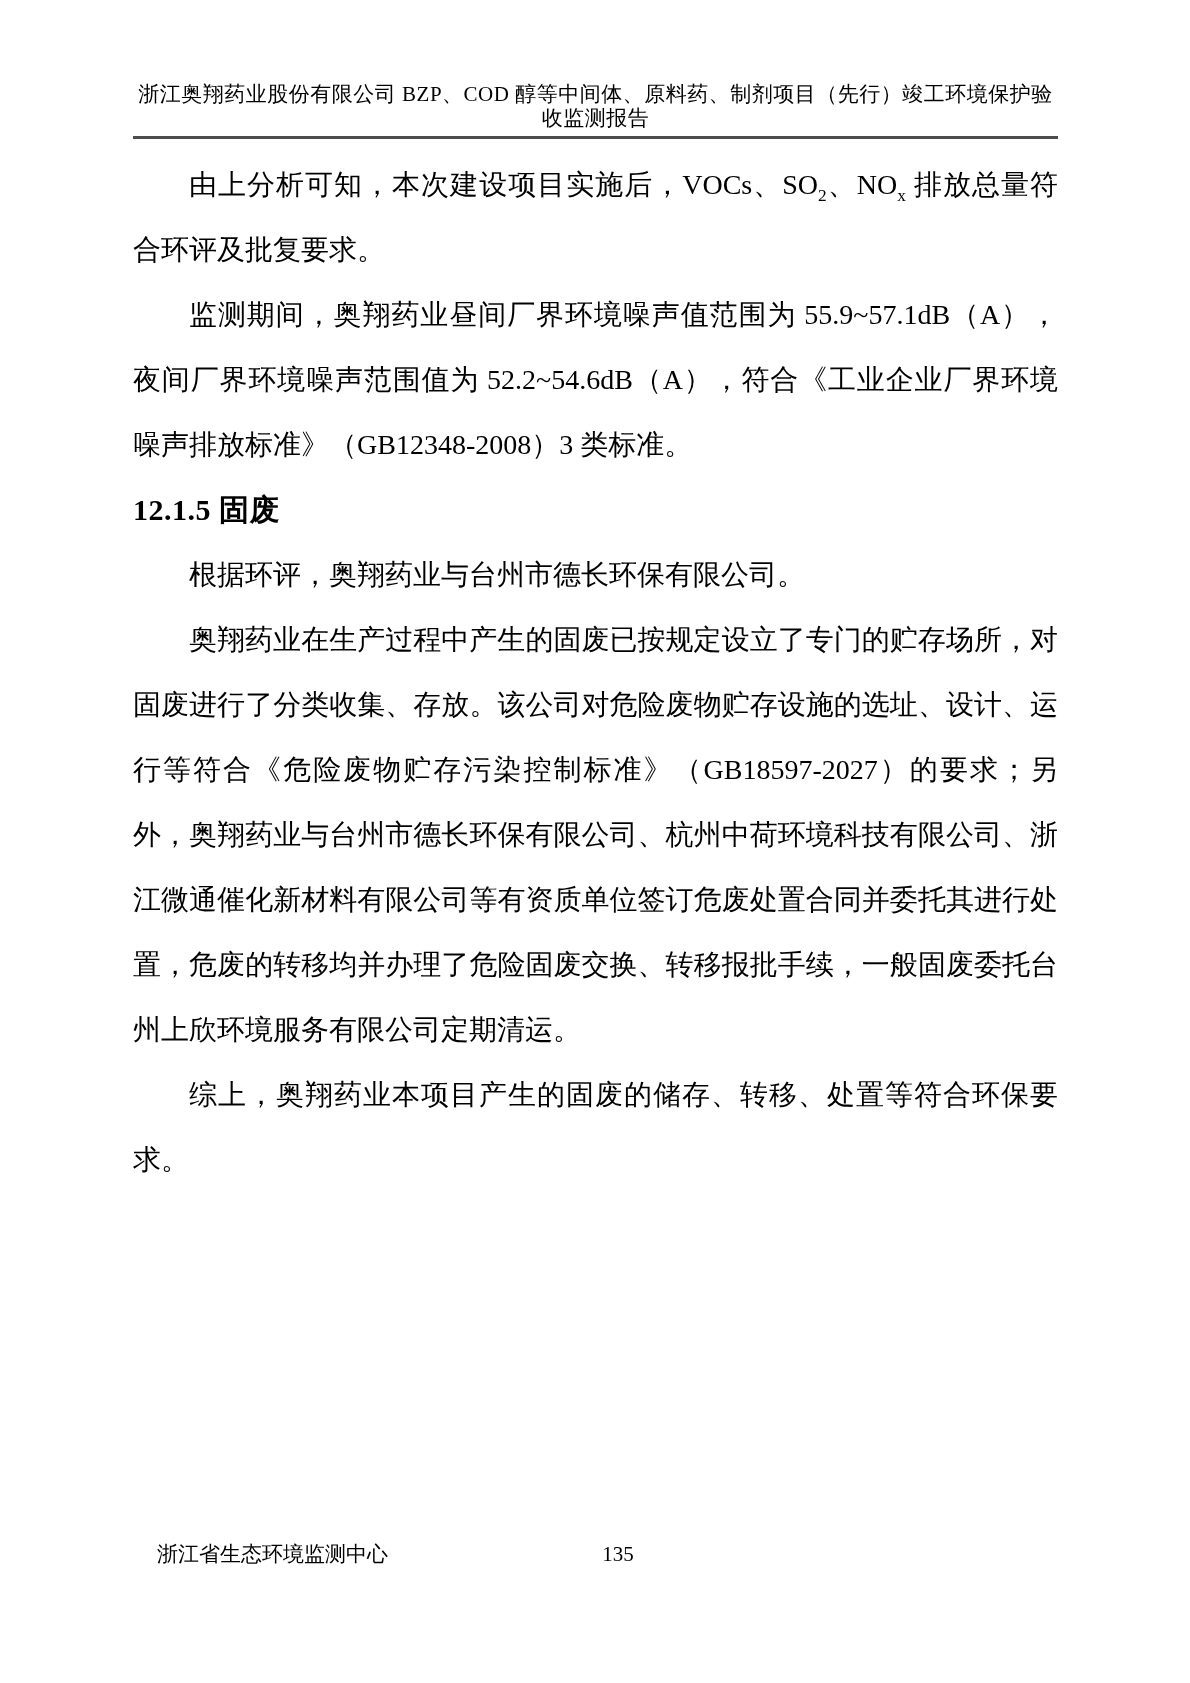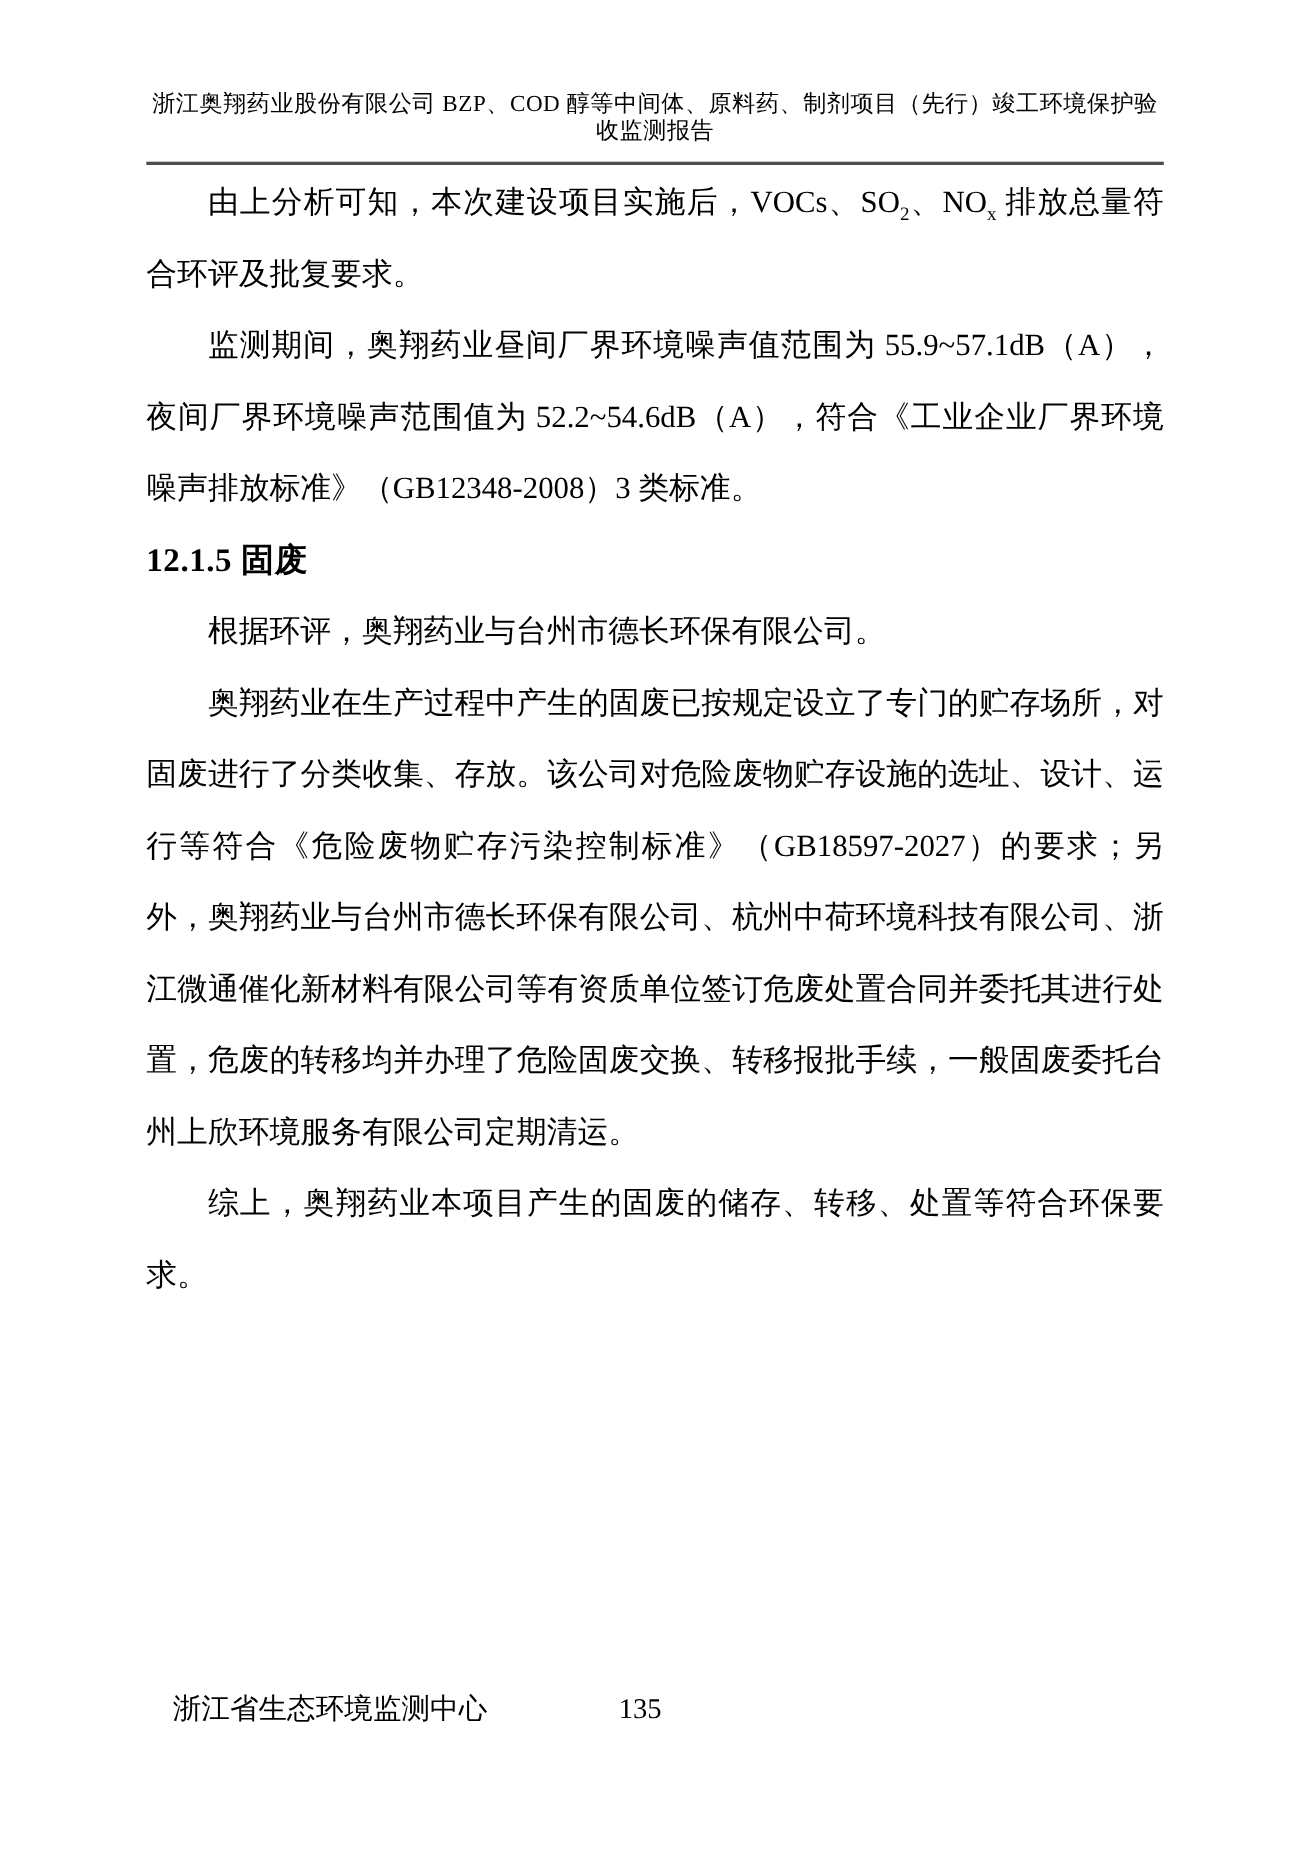--- a/index.html
+++ b/index.html
@@ -17,21 +17,21 @@
     overflow: hidden;
   }
   .header {
     position: absolute;
     top: 82px;
     left: 133px;
     right: 132px;
     text-align: center;
     font-size: 21px;
     line-height: 24px;
-    padding-bottom: 17px;
+    padding-bottom: 6px;
     border-bottom: 3px solid #4d4d4d;
     letter-spacing: 0.5px;
   }
   .doc-body {
     position: absolute;
     top: 152px;
     left: 133px;
     right: 132px;
     font-size: 28px;
     line-height: 65px;
@@ -53,31 +53,31 @@
     text-align: left;
     text-indent: 0;
     letter-spacing: 0.5px;
   }
   .footer {
     position: absolute;
     top: 1541px;
     left: 133px;
     right: 132px;
     height: 30px;
-    font-size: 26px;
+    font-size: 21px;
     line-height: 26px;
   }
   .footer-org {
     position: absolute;
     left: 24px;
     top: 0;
   }
   .footer-page {
     position: absolute;
-    left: 449px;
+    left: 485px;
     top: 0;
     transform: translateX(-50%);
   }
 </style>
 </head>
 <body>
 
 <div class="page">
 
   <div class="header">

